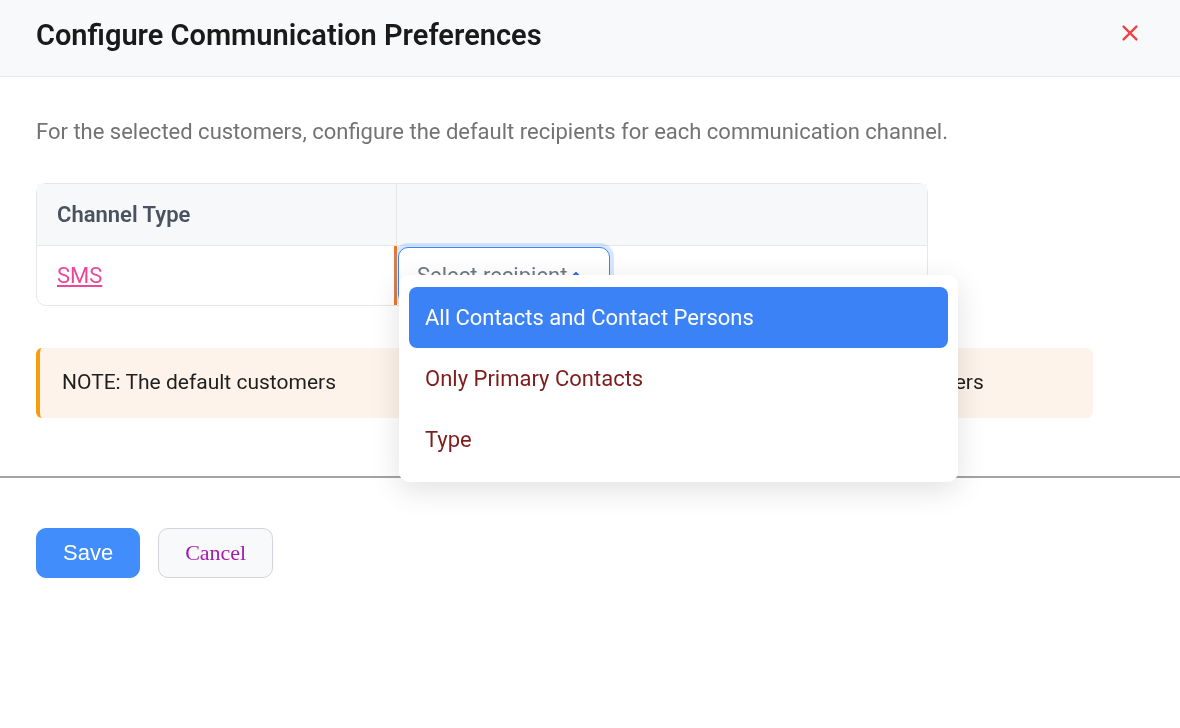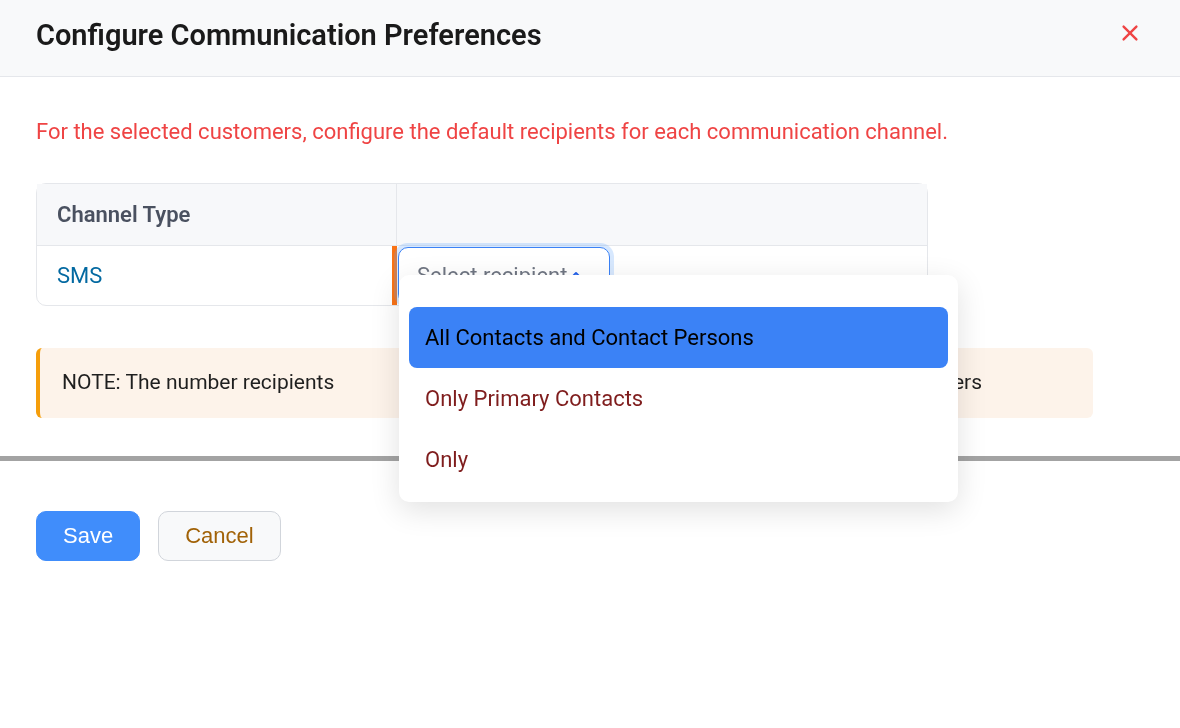--- a/index.html
+++ b/index.html
@@ -44,21 +44,21 @@
       stroke: #ef4444;
       stroke-width: 2.6;
     }
     .modal-body {
       padding: 38px 36px 10px 36px;
       position: relative;
     }
     .description {
       font-size: 22px;
       line-height: 1.55;
-      color: #ef4444;
+      color: #737373;
       margin-bottom: 34px;
     }
     .table {
       border: 1px solid #e5e7eb;
       border-radius: 10px;
       width: 892px;
       overflow: visible;
       position: relative;
     }
     .table-header-row {
@@ -83,22 +83,23 @@
       display: flex;
     }
     .td {
       padding: 16px 20px;
       font-size: 22px;
       display: flex;
       align-items: center;
     }
     .td-channel {
       width: 360px;
-      border-right: 5px solid #f97316;
-      color: #0369a1;
+      border-right: 3px solid #f97316;
+      color: #ec4899;
+      text-decoration: underline;
     }
     .td-recipient {
       flex: 1;
       padding: 0;
       position: relative;
     }
     .select-box {
       border: 1.5px solid #3b82f6;
       border-radius: 10px;
       display: flex;
@@ -134,61 +135,61 @@
     }
     .dropdown-option {
       padding: 18px 16px;
       font-size: 22px;
       color: #7f1d1d;
       border-radius: 8px;
       cursor: pointer;
     }
     .dropdown-option.selected {
       background: #3b82f6;
-      color: #000000;
-      margin-top: 20px;
+      color: #ffffff;
     }
     .note-banner {
       margin-top: 42px;
       width: 1057px;
       background: #fdf3ea;
       border-left: 4px solid #f59e0b;
       border-radius: 6px;
       padding: 18px 22px 18px 22px;
       font-size: 21px;
       line-height: 1.6;
       color: #1f1f1f;
     }
     .note-label {
       font-weight: 400;
     }
     .modal-footer {
-      margin-top: 28px;
-      border-top: 5px solid #a3a3a3;
+      margin-top: 48px;
+      border-top: 2px solid #a3a3a3;
       padding: 50px 36px 0 36px;
       display: flex;
       gap: 18px;
     }
     .btn {
       font-size: 22px;
       padding: 13px 26px;
       border-radius: 10px;
       cursor: pointer;
       border: 1px solid transparent;
       line-height: 1;
     }
     .btn-primary {
       background: #408dfb;
       color: #fff;
       border-color: #408dfb;
     }
     .btn-secondary {
       background: #f8f9fa;
-      color: #a16207;
+      color: #a21caf;
       border-color: #d1d5db;
+      font-family: Liberation Serif, serif;
     }
   </style>
 </head>
 <body>
 
 <div class="modal-header">
   <div class="modal-title">Configure Communication Preferences</div>
   <div class="close-icon-wrap">
     <span>
       <svg viewBox="0 0 24 24" fill="none">
@@ -215,25 +216,25 @@
                 <path d="M4 12 L12 4 L20 12" stroke-linecap="round" stroke-linejoin="round"></path>
               </svg>
           </span>
         </div>
       </div>
     </div>
 
     <div class="dropdown">
       <div class="dropdown-option selected">All Contacts and Contact Persons</div>
       <div class="dropdown-option">Only Primary Contacts</div>
-      <div class="dropdown-option">Only</div>
+      <div class="dropdown-option">Type</div>
     </div>
   </div>
 
   <div class="note-banner">
-    <span class="note-label">NOTE:</span><span> The number recipients </span><span style="display:inline-block;width:543px"></span><span>customers</span><br>
+    <span class="note-label">NOTE:</span><span> The default customers </span><span style="display:inline-block;width:543px"></span><span>customers</span><br>
   </div>
 </div>
 
 <div class="modal-footer">
   <button class="btn btn-primary">Save</button>
   <button class="btn btn-secondary">Cancel</button>
 </div>
 
 </body></html>

